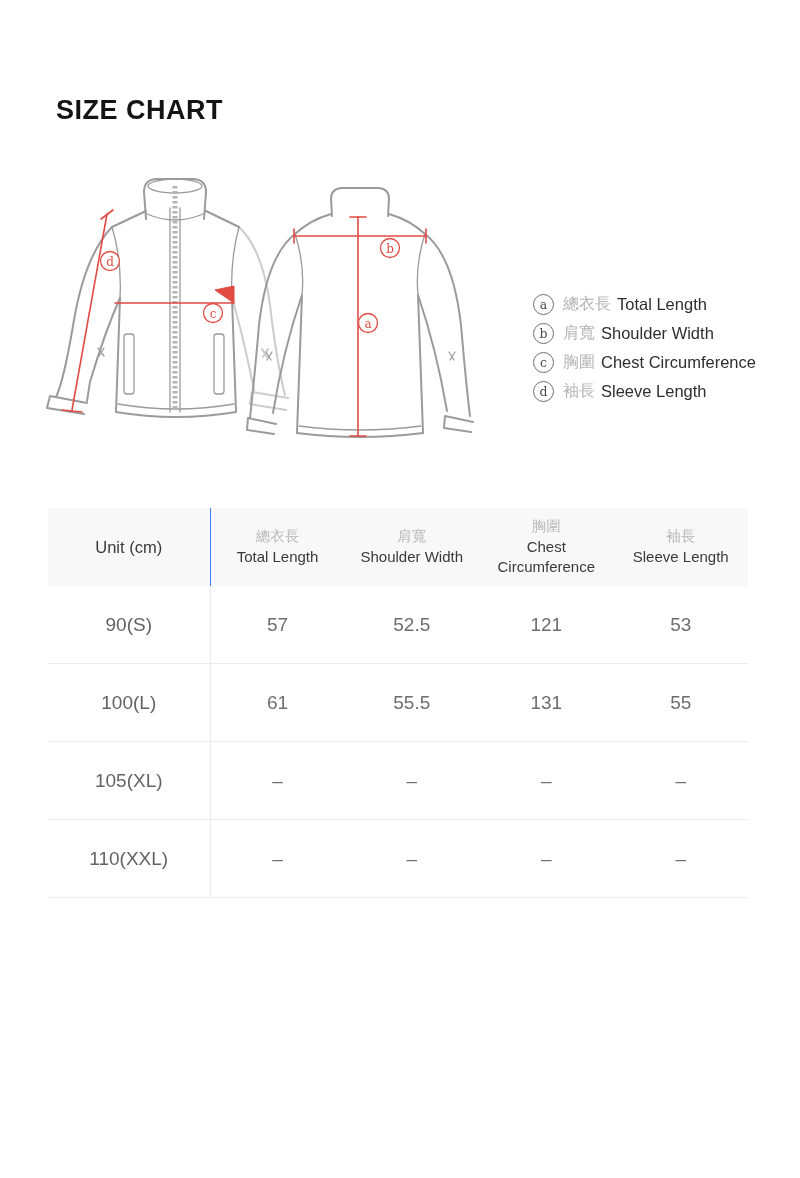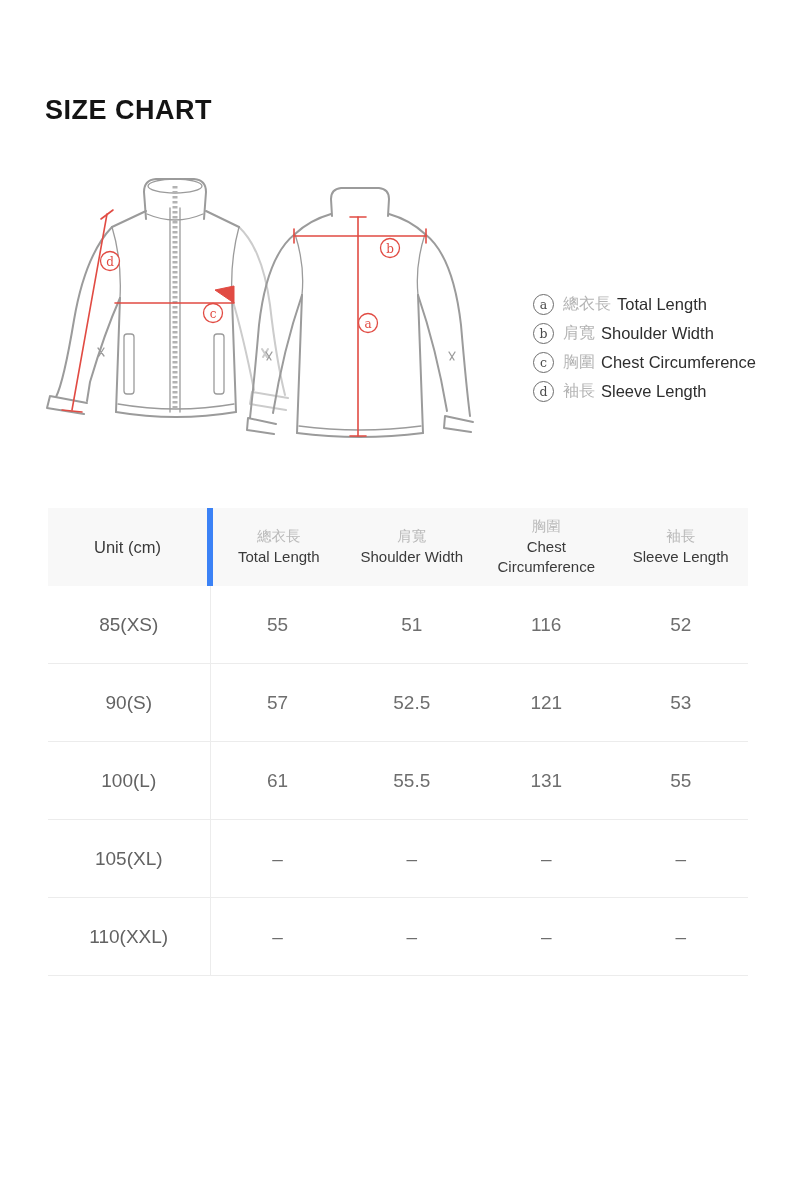--- a/index.html
+++ b/index.html
@@ -2,21 +2,21 @@
 <html><head>
 <meta charset="utf-8">
 <style>
   html,body{margin:0;padding:0;background:#ffffff;}
   .page{
     position:relative;width:800px;height:1178px;background:#fff;overflow:hidden;
     font-family:"Liberation Sans","DejaVu Sans",sans-serif;
   }
   
   .title{
-    position:absolute;left:45px;top:95px;margin:0;
+    position:absolute;left:56px;top:95px;margin:0;
     font-size:27px;font-weight:800;letter-spacing:.5px;color:#141414;
   }
   
   .jackets{position:absolute;left:30px;top:150px;width:500px;height:310px;}
   .outline{fill:none;stroke:#9b9b9b;stroke-width:2;stroke-linecap:round;stroke-linejoin:round;}
   .outline-thin{fill:none;stroke:#9b9b9b;stroke-width:1.3;stroke-linecap:round;}
   .outline-light{fill:none;stroke:#cccccc;stroke-width:2;stroke-linecap:round;stroke-linejoin:round;}
   .measure{fill:none;stroke:#e14b43;stroke-width:1.6;stroke-linecap:round;}
   .measure-fill{fill:#e14b43;stroke:#e14b43;stroke-width:1;}
   .badge-circle{fill:#ffffff;stroke:#e14b43;stroke-width:1.3;}
@@ -38,21 +38,21 @@
   
   .size-table{
     position:absolute;left:48px;top:508px;width:700px;
     border-collapse:collapse;table-layout:fixed;
   }
   .size-table col.c-first{width:162px;}
   .size-table thead th{
     background:#f8f8f8;height:78px;font-weight:400;text-align:center;
     vertical-align:middle;padding:0;
   }
-  .size-table thead th:first-child{border-right:6px solid #3b82f6;}
+  .size-table thead th:first-child{border-right:1px solid #3b82f6;}
   .size-table .hdr-zh{color:#b9b9b9;font-size:14.5px;line-height:1.35;}
   .size-table .hdr-en{color:#3a3a3a;font-size:15px;line-height:1.35;}
   .size-table .unit{color:#3a3a3a;font-size:16.5px;}
   .size-table tbody td{
     height:77px;border-bottom:1px solid #ececec;text-align:center;
     vertical-align:middle;font-size:19px;color:#6e6e6e;padding:0;
   }
   .size-table tbody td:first-child{
     border-right:1px solid #ececec;color:#636363;font-size:19px;
   }
@@ -201,27 +201,20 @@
           <div class="hdr-en">Chest Circumference</div>
         </th>
         <th>
           <div class="hdr-zh">袖長</div>
           <div class="hdr-en">Sleeve Length</div>
         </th>
       </tr>
     </thead>
     <tbody>
       <tr>
-        <td>85(XS)</td>
-        <td>55</td>
-        <td>51</td>
-        <td>116</td>
-        <td>52</td>
-      </tr>
-      <tr>
         <td>90(S)</td>
         <td>57</td>
         <td>52.5</td>
         <td>121</td>
         <td>53</td>
       </tr>
       <tr>
         <td>100(L)</td>
         <td>61</td>
         <td>55.5</td>

